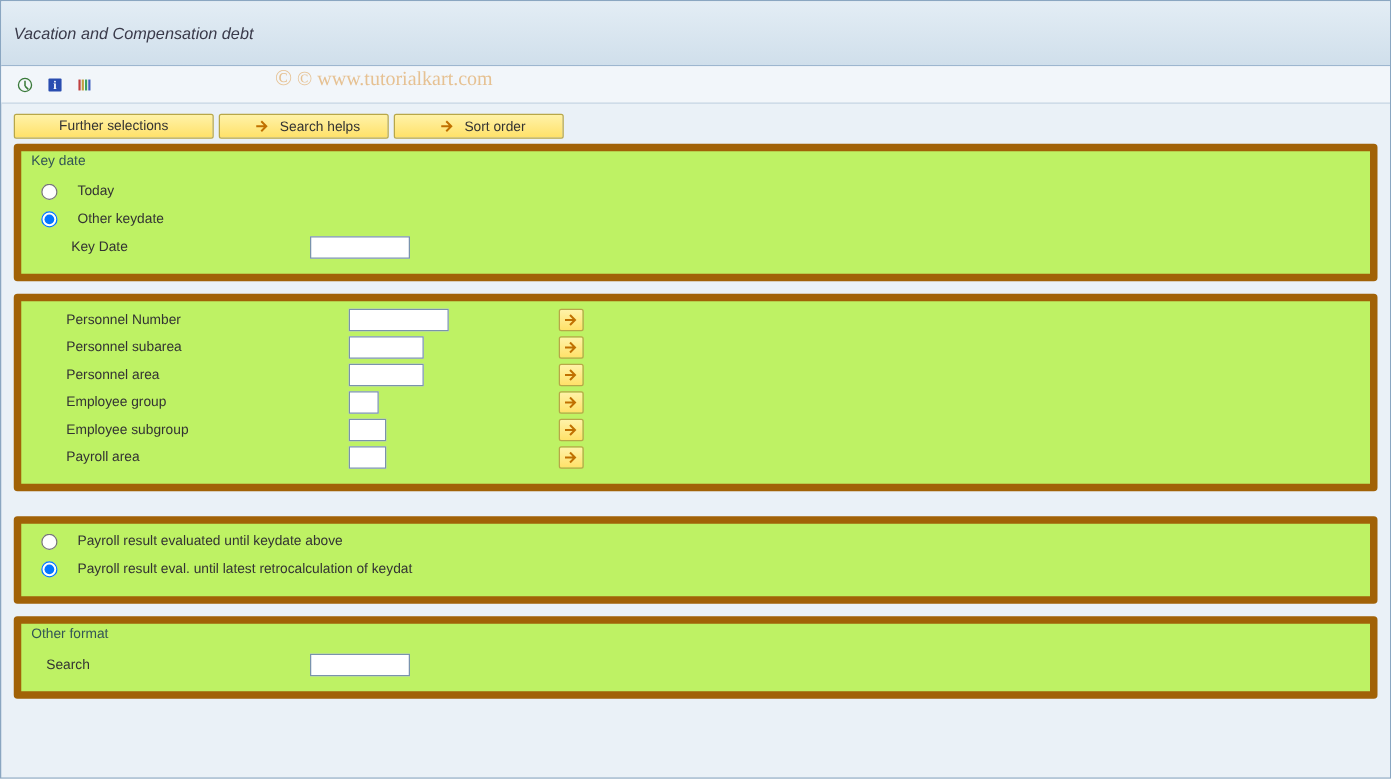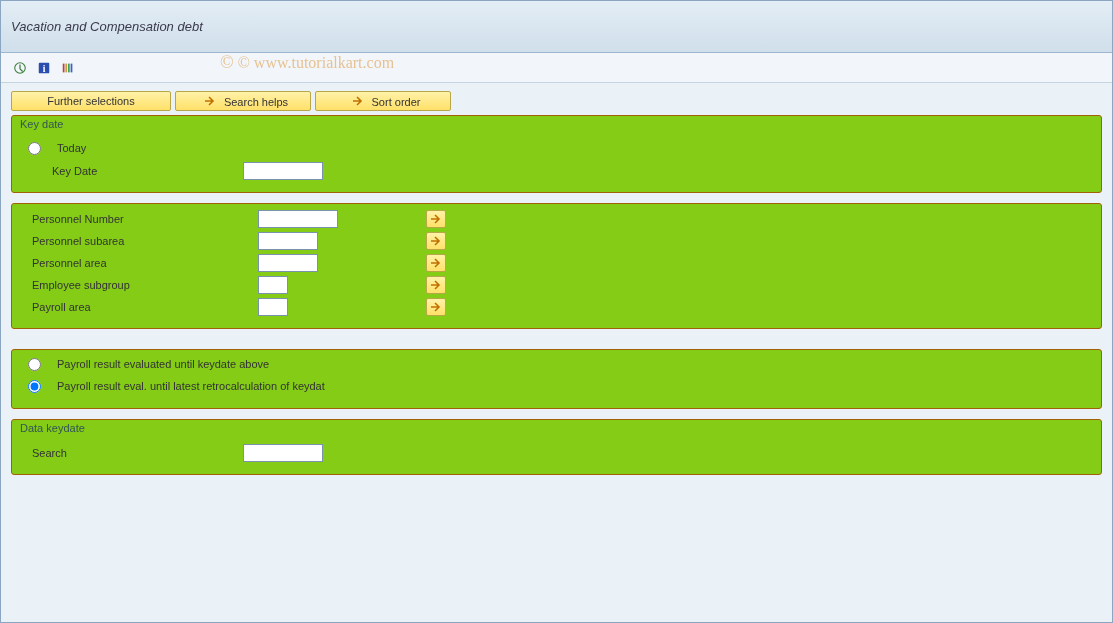--- a/index.html
+++ b/index.html
@@ -63,23 +63,23 @@
       color: #333;
     }
     .sap-button.main { width: 160px; }
     .sap-button.secondary { width: 136px; align-items: flex-end; }
     .sap-button.with-arrow { padding-left: 4px; }
     .arrow-span {
       display: inline-flex; align-items: center; justify-content: center;
       width: 16px; height: 14px; margin-right: 6px;
     }
     .fieldset {
-      border: 1px solid #a16207;
+      border: 6px solid #a16207;
       border-radius: 3px;
-      background: #84cc16;
+      background: #bef264;
       margin-bottom: 10px;
       padding: 0;
     }
     .fieldset-title {
       font-size: 11px;
       color: #355;
       padding: 2px 8px 4px 8px;
       background: transparent;
     }
     .fieldset-body {
@@ -121,21 +121,21 @@
       border-radius: 2px;
       display: flex; align-items: center; justify-content: center;
       cursor: pointer;
       margin-left: 8px;
     }
     .sel-row {
       display: flex;
       align-items: center;
       height: 22px;
     }
-    .sel-label { width: 230px; padding-left: 4px; }
+    .sel-label { width: 230px; padding-left: 4px; margin-left: 16px; }
     .sel-gap { width: 160px; display:flex; }
     .watermark {
       position: absolute;
       top: 52px; left: 220px;
       font-size: 16px;
       color: rgba(220,150,60,0.55);
       font-family: Georgia, serif;
       pointer-events: none;
     }
     .watermark .cc { font-size: 18px; }
@@ -195,20 +195,24 @@
       </button>
     </div>
 
     <div class="fieldset">
       <div class="fieldset-title">Key date</div>
       <div class="fieldset-body">
         <div class="radio-row">
           <input type="radio" name="kd" style="">
           <span>Today</span>
         </div>
+        <div class="radio-row">
+          <input type="radio" name="kd" checked="" style="">
+          <span>Other keydate</span>
+        </div>
         <div class="field-row">
           <span class="field-label indent">Key Date</span>
           <input class="text-input w80" style="">
         </div>
       </div>
     </div>
 
     <div class="fieldset">
       <div class="fieldset-body" id="selection-body">
           <div class="sel-row">
@@ -230,20 +234,31 @@
             <span class="arrow-btn">
               <svg width="12" height="10" viewBox="0 0 12 10">
                 <path d="M1 5 h7 M5 1 l4 4 -4 4" stroke="#c07000" stroke-width="1.6" fill="none"></path>
               </svg>
             </span>
           </div>
           <div class="sel-row">
             <span class="sel-label">Personnel area</span>
             <span class="sel-gap">
               <input class="text-input w60" style="">
+            </span>
+            <span class="arrow-btn">
+              <svg width="12" height="10" viewBox="0 0 12 10">
+                <path d="M1 5 h7 M5 1 l4 4 -4 4" stroke="#c07000" stroke-width="1.6" fill="none"></path>
+              </svg>
+            </span>
+          </div>
+          <div class="sel-row">
+            <span class="sel-label">Employee group</span>
+            <span class="sel-gap">
+              <input class="text-input w24" style="">
             </span>
             <span class="arrow-btn">
               <svg width="12" height="10" viewBox="0 0 12 10">
                 <path d="M1 5 h7 M5 1 l4 4 -4 4" stroke="#c07000" stroke-width="1.6" fill="none"></path>
               </svg>
             </span>
           </div>
           <div class="sel-row">
             <span class="sel-label">Employee subgroup</span>
             <span class="sel-gap">
@@ -278,21 +293,21 @@
           <span>Payroll result evaluated until keydate above</span>
         </div>
         <div class="radio-row">
           <input type="radio" name="pd" checked="" style="">
           <span>Payroll result eval. until latest retrocalculation of keydat</span>
         </div>
       </div>
     </div>
 
     <div class="fieldset">
-      <div class="fieldset-title">Data keydate</div>
+      <div class="fieldset-title">Other format</div>
       <div class="fieldset-body">
         <div class="field-row">
           <span class="field-label">Search</span>
           <input class="text-input w80" style="">
         </div>
       </div>
     </div>
 
   </div>
 </div>

